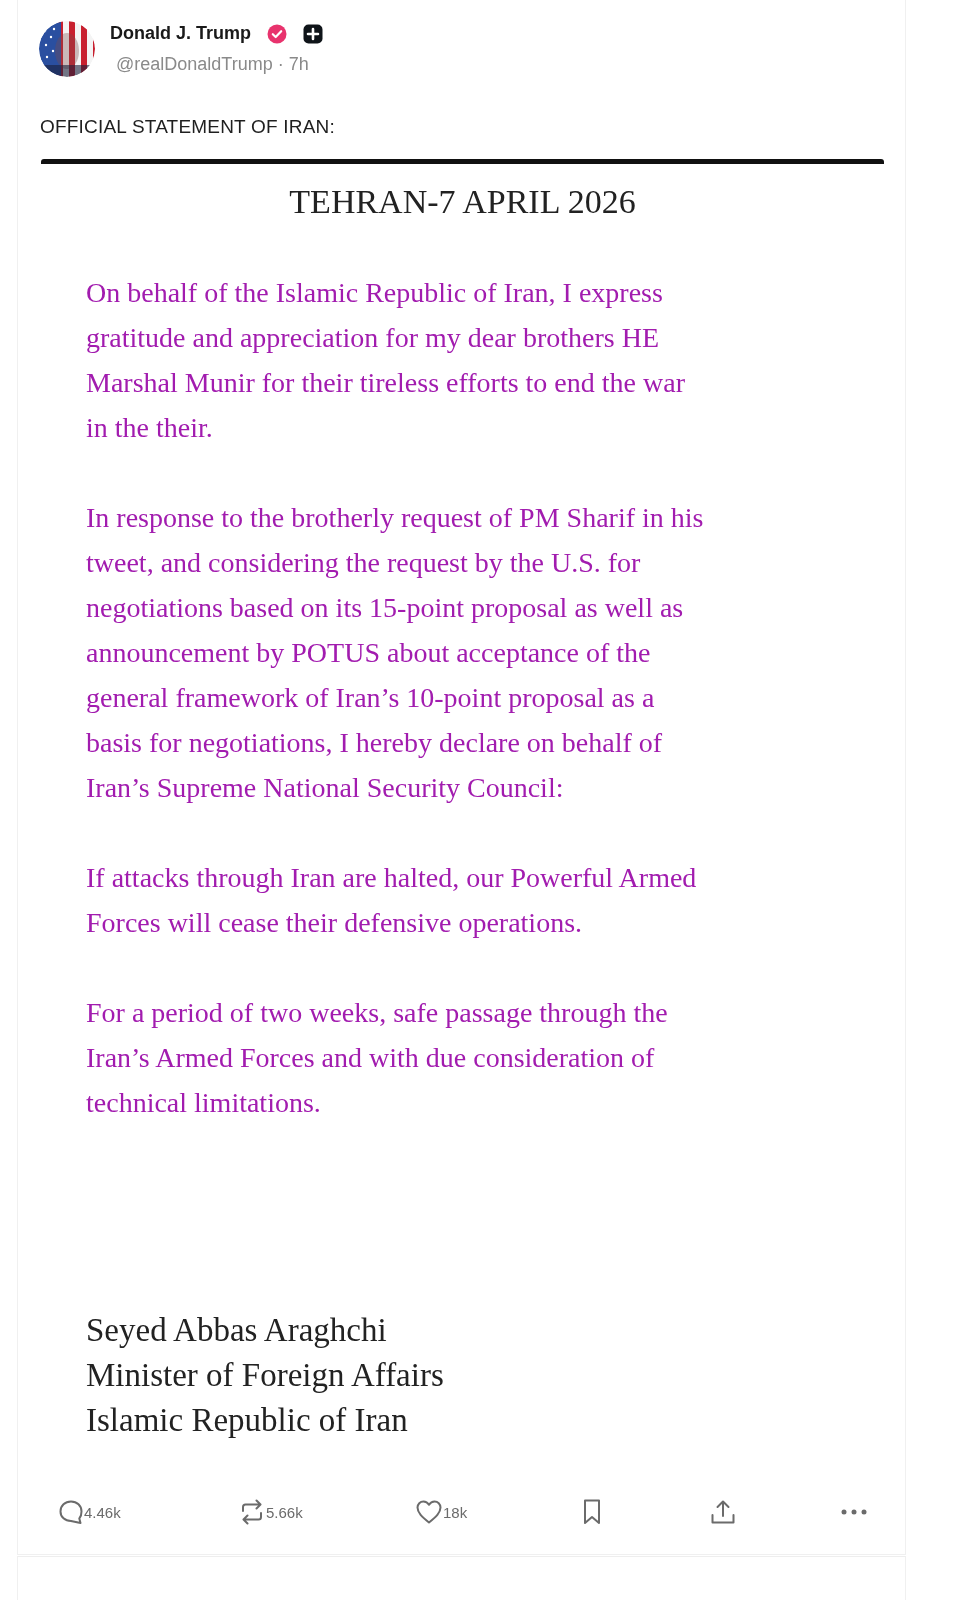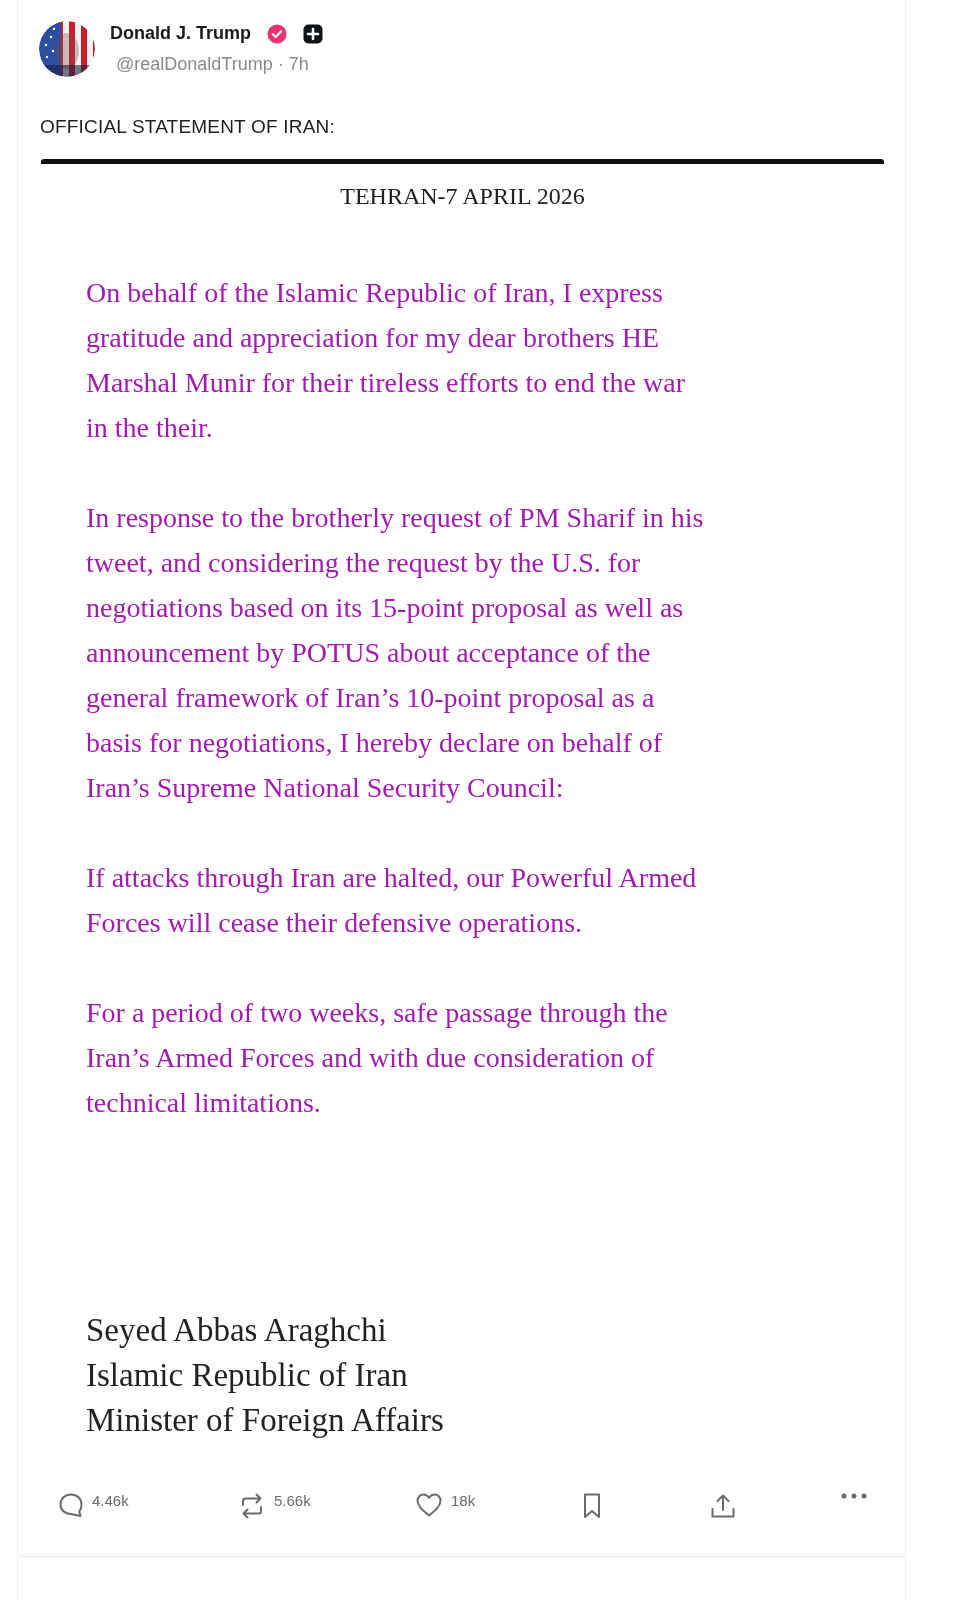--- a/index.html
+++ b/index.html
@@ -39,40 +39,40 @@
       position: absolute; left: 40px; top: 116px;
       font-size: 19px; color: #1f1f1f; letter-spacing: 0.2px;
     }
 
     .doc-rule {
       position: absolute; left: 41px; top: 159px; width: 843px; height: 5px;
       background: #111; border-radius: 3px 3px 0 0;
     }
     .doc-date {
       position: absolute; left: 0; top: 183px; width: 925px; text-align: center;
-      font-family: "Liberation Serif", serif; font-size: 24px; color: #222;
+      font-family: "Liberation Serif", serif; font-size: 34px; color: #222;
     }
     .doc-body {
       position: absolute; left: 86px; top: 270px; width: 780px;
       font-family: "Liberation Serif", serif; font-size: 28px; line-height: 45px; color: #a21caf;
     }
     .doc-body .para { margin-bottom: 45px; }
     .doc-body .ln { display: block; white-space: nowrap; }
 
     .signature {
       position: absolute; left: 86px; top: 1308px;
       font-family: "Liberation Serif", serif; font-size: 33px; line-height: 45px; color: #222;
     }
     .signature .ln { display: block; white-space: nowrap; }
 
     .actions {
       position: absolute; left: 0; top: 1492px; width: 968px; height: 40px;
     }
     .action {
-      position: absolute; top: 0; height: 40px; display: flex; align-items: flex-start; gap: 8px;
+      position: absolute; top: 0; height: 40px; display: flex; align-items: center; 
       color: #6b6b6b; font-size: 15px; cursor: pointer;
     }
     .action svg { display: block; }
   </style>
 </head>
 <body>
 
 <div class="card">
 </div>
 <div class="next-card"></div>
@@ -153,22 +153,22 @@
     </div>
     <div class="para">
       <span class="ln">For a period of two weeks, safe passage through the</span>
       <span class="ln">Iran’s Armed Forces and with due consideration of</span>
       <span class="ln">technical limitations.</span>
     </div>
   </div>
 
   <div class="signature">
     <span class="ln">Seyed Abbas Araghchi</span>
+    <span class="ln">Minister of Foreign Affairs</span>
     <span class="ln">Islamic Republic of Iran</span>
-    <span class="ln">Minister of Foreign Affairs</span>
   </div>
 </div>
 
 <div class="actions">
   <div class="action" style="left:58px;">
     <svg width="26" height="26" viewBox="0 0 26 26">
       <path d="M13 2.5 C7 2.5 2.5 6.8 2.5 12.4 C2.5 18 7 22 13 22 L22.5 24 L21.3 19.5 C22.9 17.7 23.5 15.3 23.5 12.4 C23.5 6.8 19 2.5 13 2.5 Z" fill="none" stroke="#6b6b6b" stroke-width="2" stroke-linejoin="round"></path>
     </svg>
     <span>4.46k</span>
   </div>

